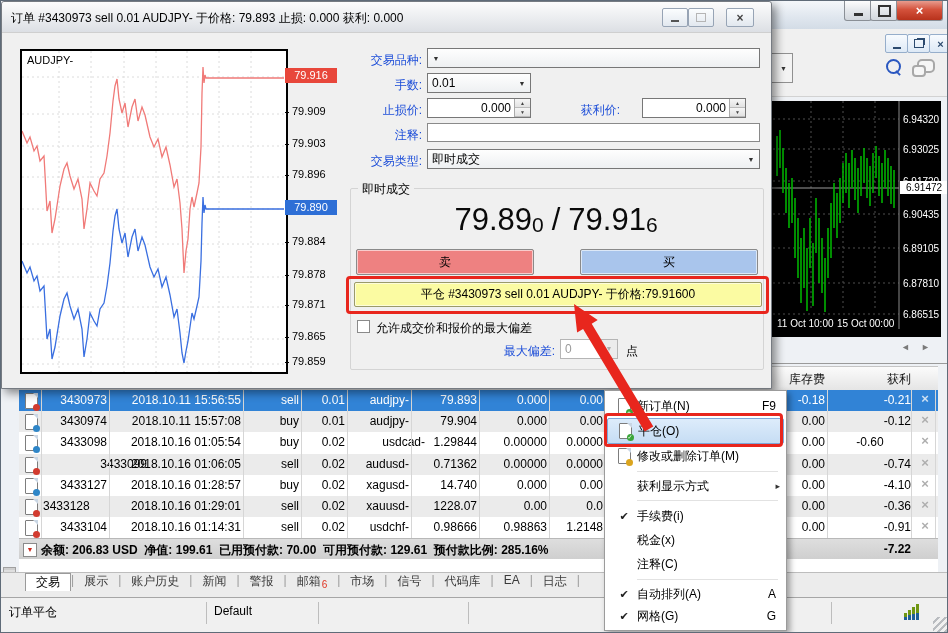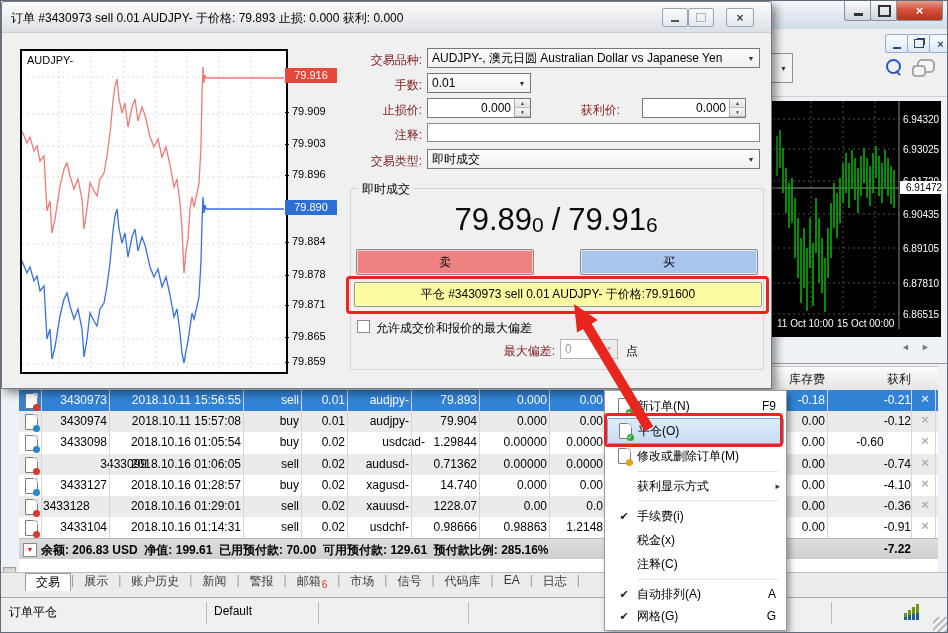--- a/index.html
+++ b/index.html
@@ -68,21 +68,21 @@
   .dialog{left:0;top:0;width:771px;height:388px;background:#f0f0f0;border:1px solid #767b82;
     border-radius:3px 3px 0 0;box-shadow:4px 4px 10px rgba(0,0,0,.45);z-index:10;box-sizing:border-box;}
   .dtitle{left:0;top:0;width:100%;height:30px;background:linear-gradient(#fcfcfc,#e9ebee 60%,#dcdfe4);
     border-bottom:1px solid #cfcfcf;border-radius:3px 3px 0 0;}
   .dbtn{width:24px;height:17px;border:1px solid #97a4b5;border-radius:2px;
     background:linear-gradient(#fbfdfe,#e2e8ef);display:flex;align-items:center;justify-content:center;}
   .dchart{left:18px;top:47px;width:264px;height:321px;background:#fff;border:2px solid #000;box-sizing:content-box;}
   .dscale{position:absolute;font-size:11px;color:#000;}
   .pricetag{position:absolute;left:283px;width:52px;height:15px;color:#fff;font-size:11px;
     text-align:center;line-height:15px;}
-  .flabel{position:absolute;text-align:right;color:#7f1d1d;}
+  .flabel{position:absolute;text-align:right;color:#1d4ed8;}
   .combo{position:absolute;height:20px;border:1px solid #777;background:linear-gradient(#fefefe,#eef0f2);
     box-sizing:border-box;display:flex;align-items:center;}
   .combo .val{flex:1;padding-left:4px;white-space:nowrap;overflow:hidden;}
   .combo .arr{width:16px;text-align:center;font-size:7px;color:#333;}
   .spin{position:absolute;height:20px;border:1px solid #777;background:#fff;box-sizing:border-box;display:flex;}
   .spin .val{flex:1;text-align:right;padding:2px 3px 0 0;}
   .spin .btns{width:15px;border-left:1px solid #aaa;display:flex;flex-direction:column;}
   .spin .sb{flex:1;background:linear-gradient(#f6f6f6,#e2e2e2);border-bottom:1px solid #bbb;
     font-size:5px;color:#444;text-align:center;line-height:8px;}
   .tinput{position:absolute;height:19px;border:1px solid #8a8a8a;background:#fff;box-sizing:border-box;
@@ -479,21 +479,20 @@
         <div class="dscale" style="left: 290px; top: 328px;">79.865</div>
         <div style="position: absolute; left: 283px; top: 335px; width: 4px; height: 1px; background: rgb(0, 0, 0);"></div>
         <div class="dscale" style="left: 290px; top: 353px;">79.859</div>
         <div style="position: absolute; left: 283px; top: 360px; width: 4px; height: 1px; background: rgb(0, 0, 0);"></div>
       </div>
     <div class="pricetag" style="top:66px;background:#e8473b;">79.916</div>
     <div class="pricetag" style="top:198px;background:#2e6fd6;">79.890</div>
 
     <div class="flabel" style="left:335px;top:50px;width:85px;">交易品种:</div>
     <div class="combo" style="left:425px;top:46px;width:333px;">
-      <span class="val">AUDJPY-, 澳元日圆 Australian Dollar vs Japanese Yen</span>
         <span class="arr">▼</span>
     </div>
     <div class="flabel" style="left:335px;top:75px;width:85px;">手数:</div>
     <div class="combo" style="left:425px;top:71px;width:104px;">
       <span class="val">0.01</span>
         <span class="arr">▼</span>
     </div>
     <div class="flabel" style="left:335px;top:100px;width:85px;">止损价:</div>
     <div class="spin" style="left:425px;top:96px;width:104px;">
       <span class="val">0.000</span>

